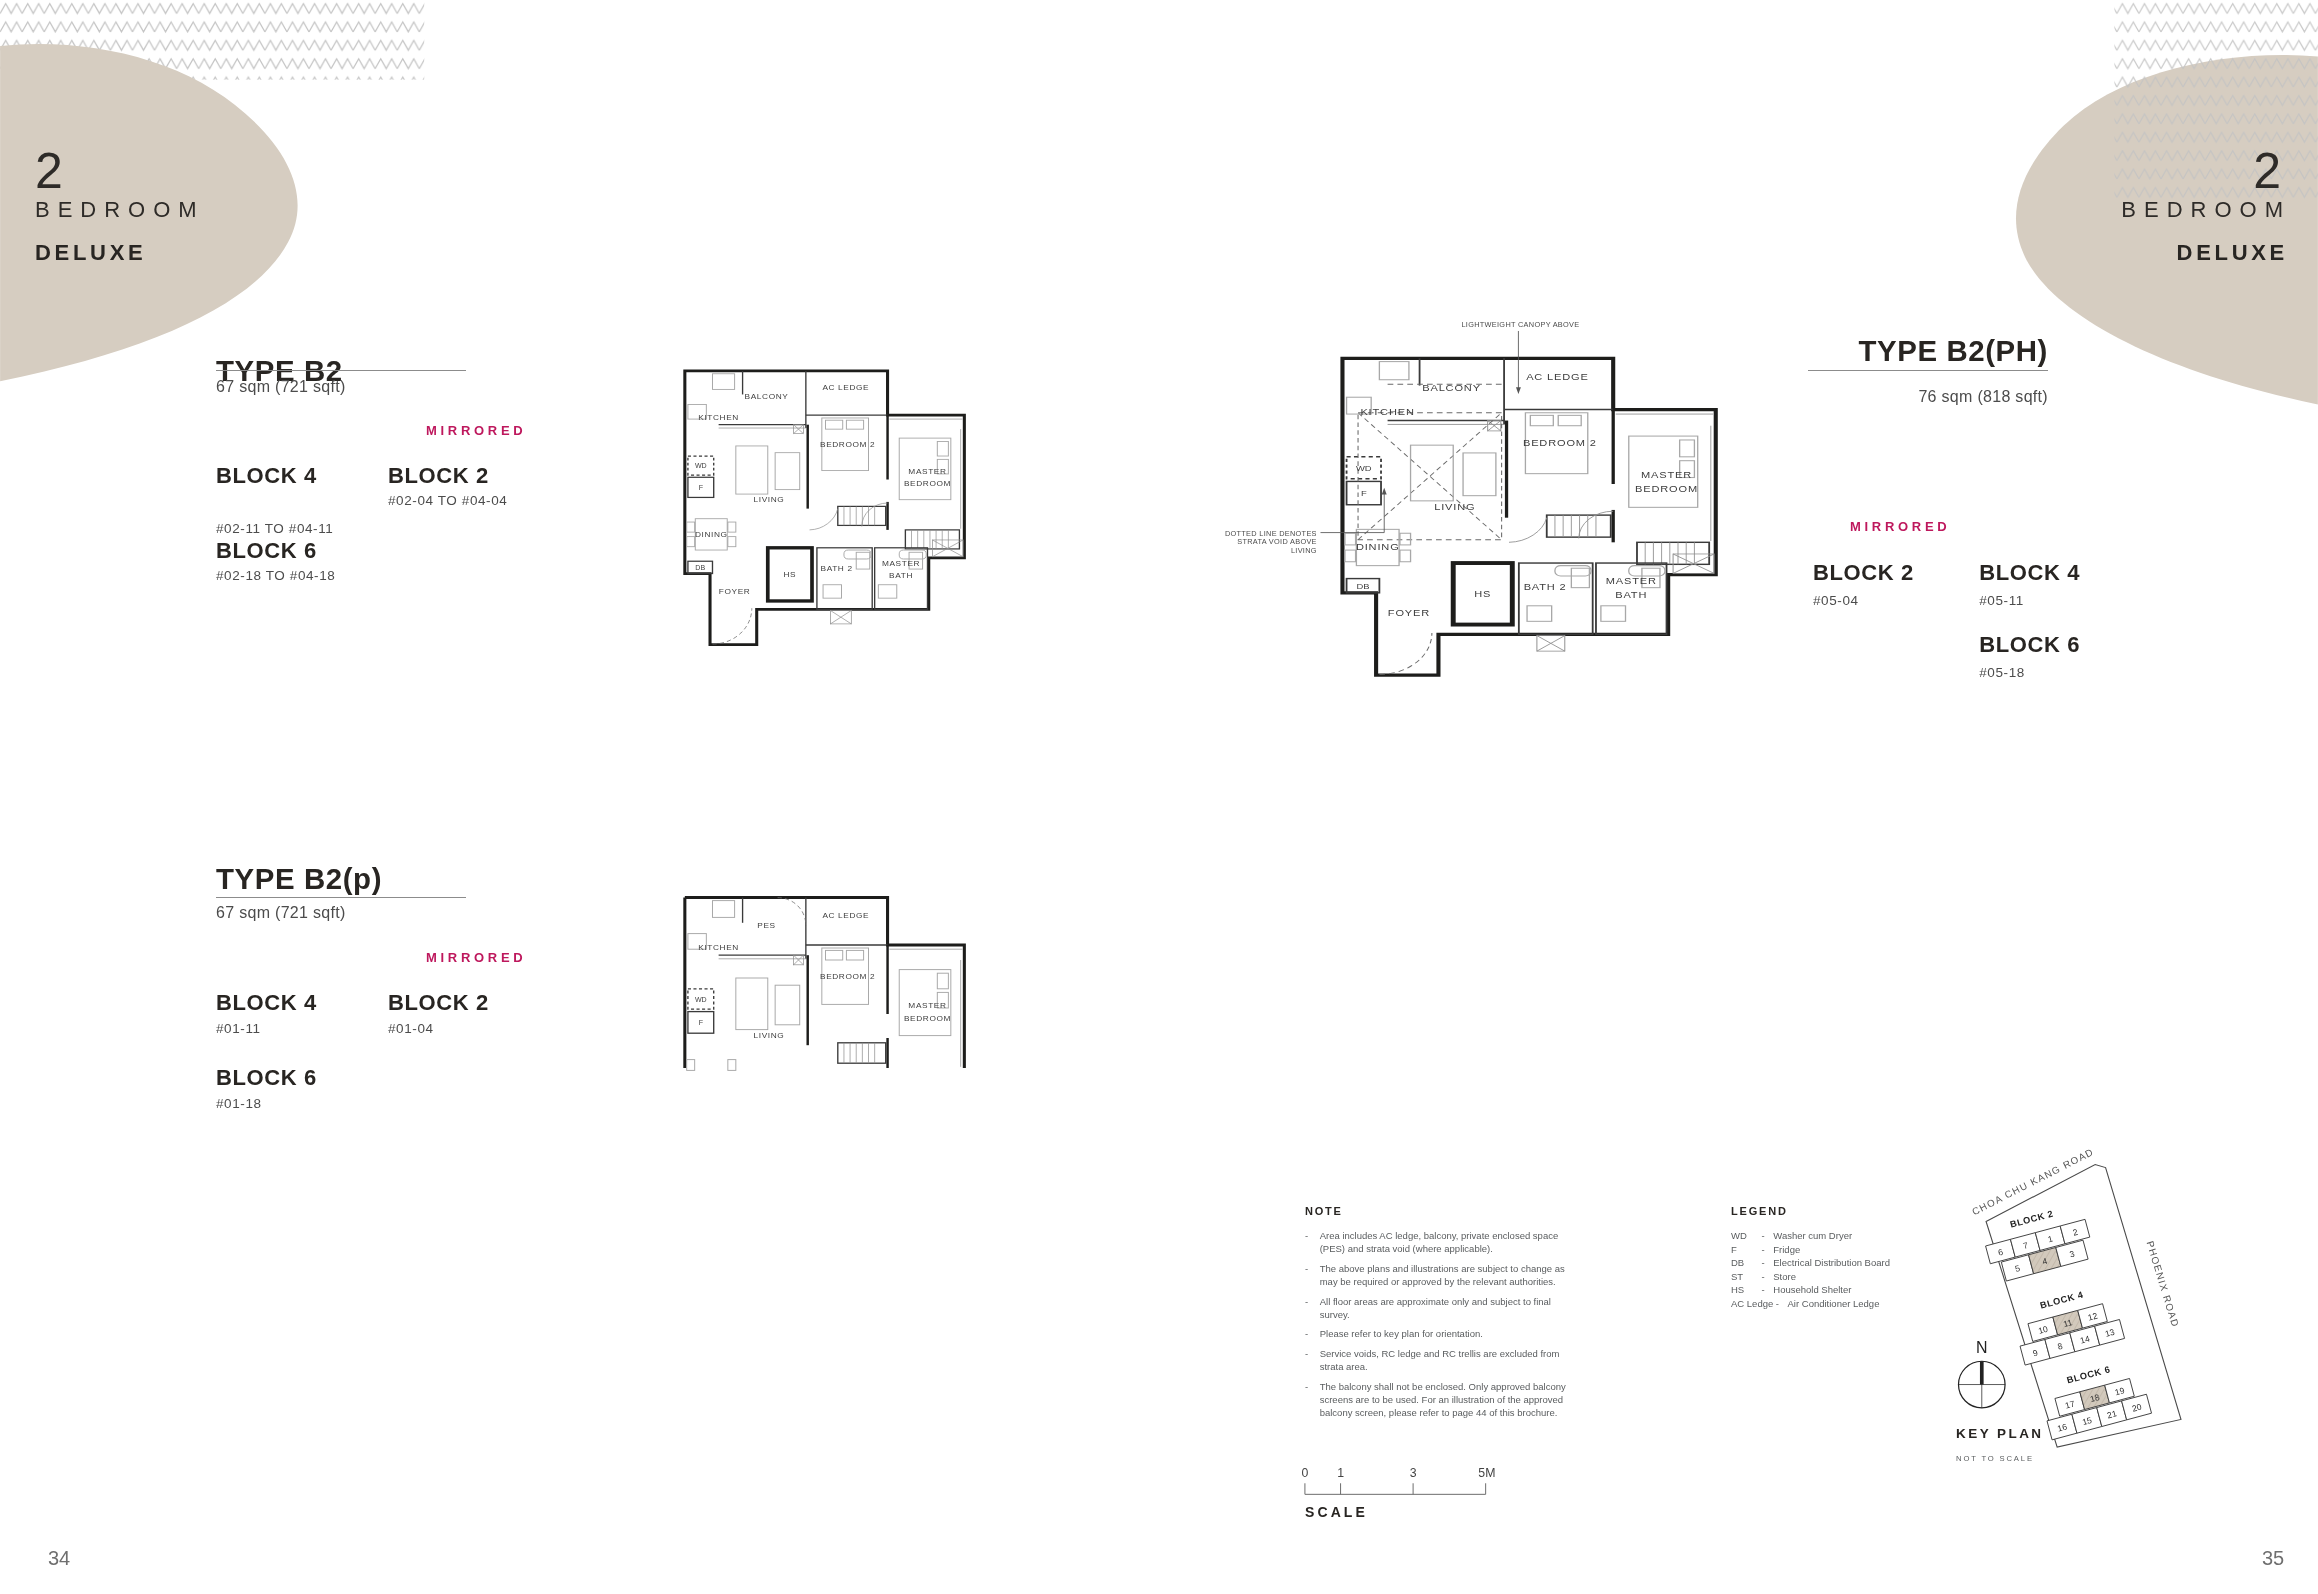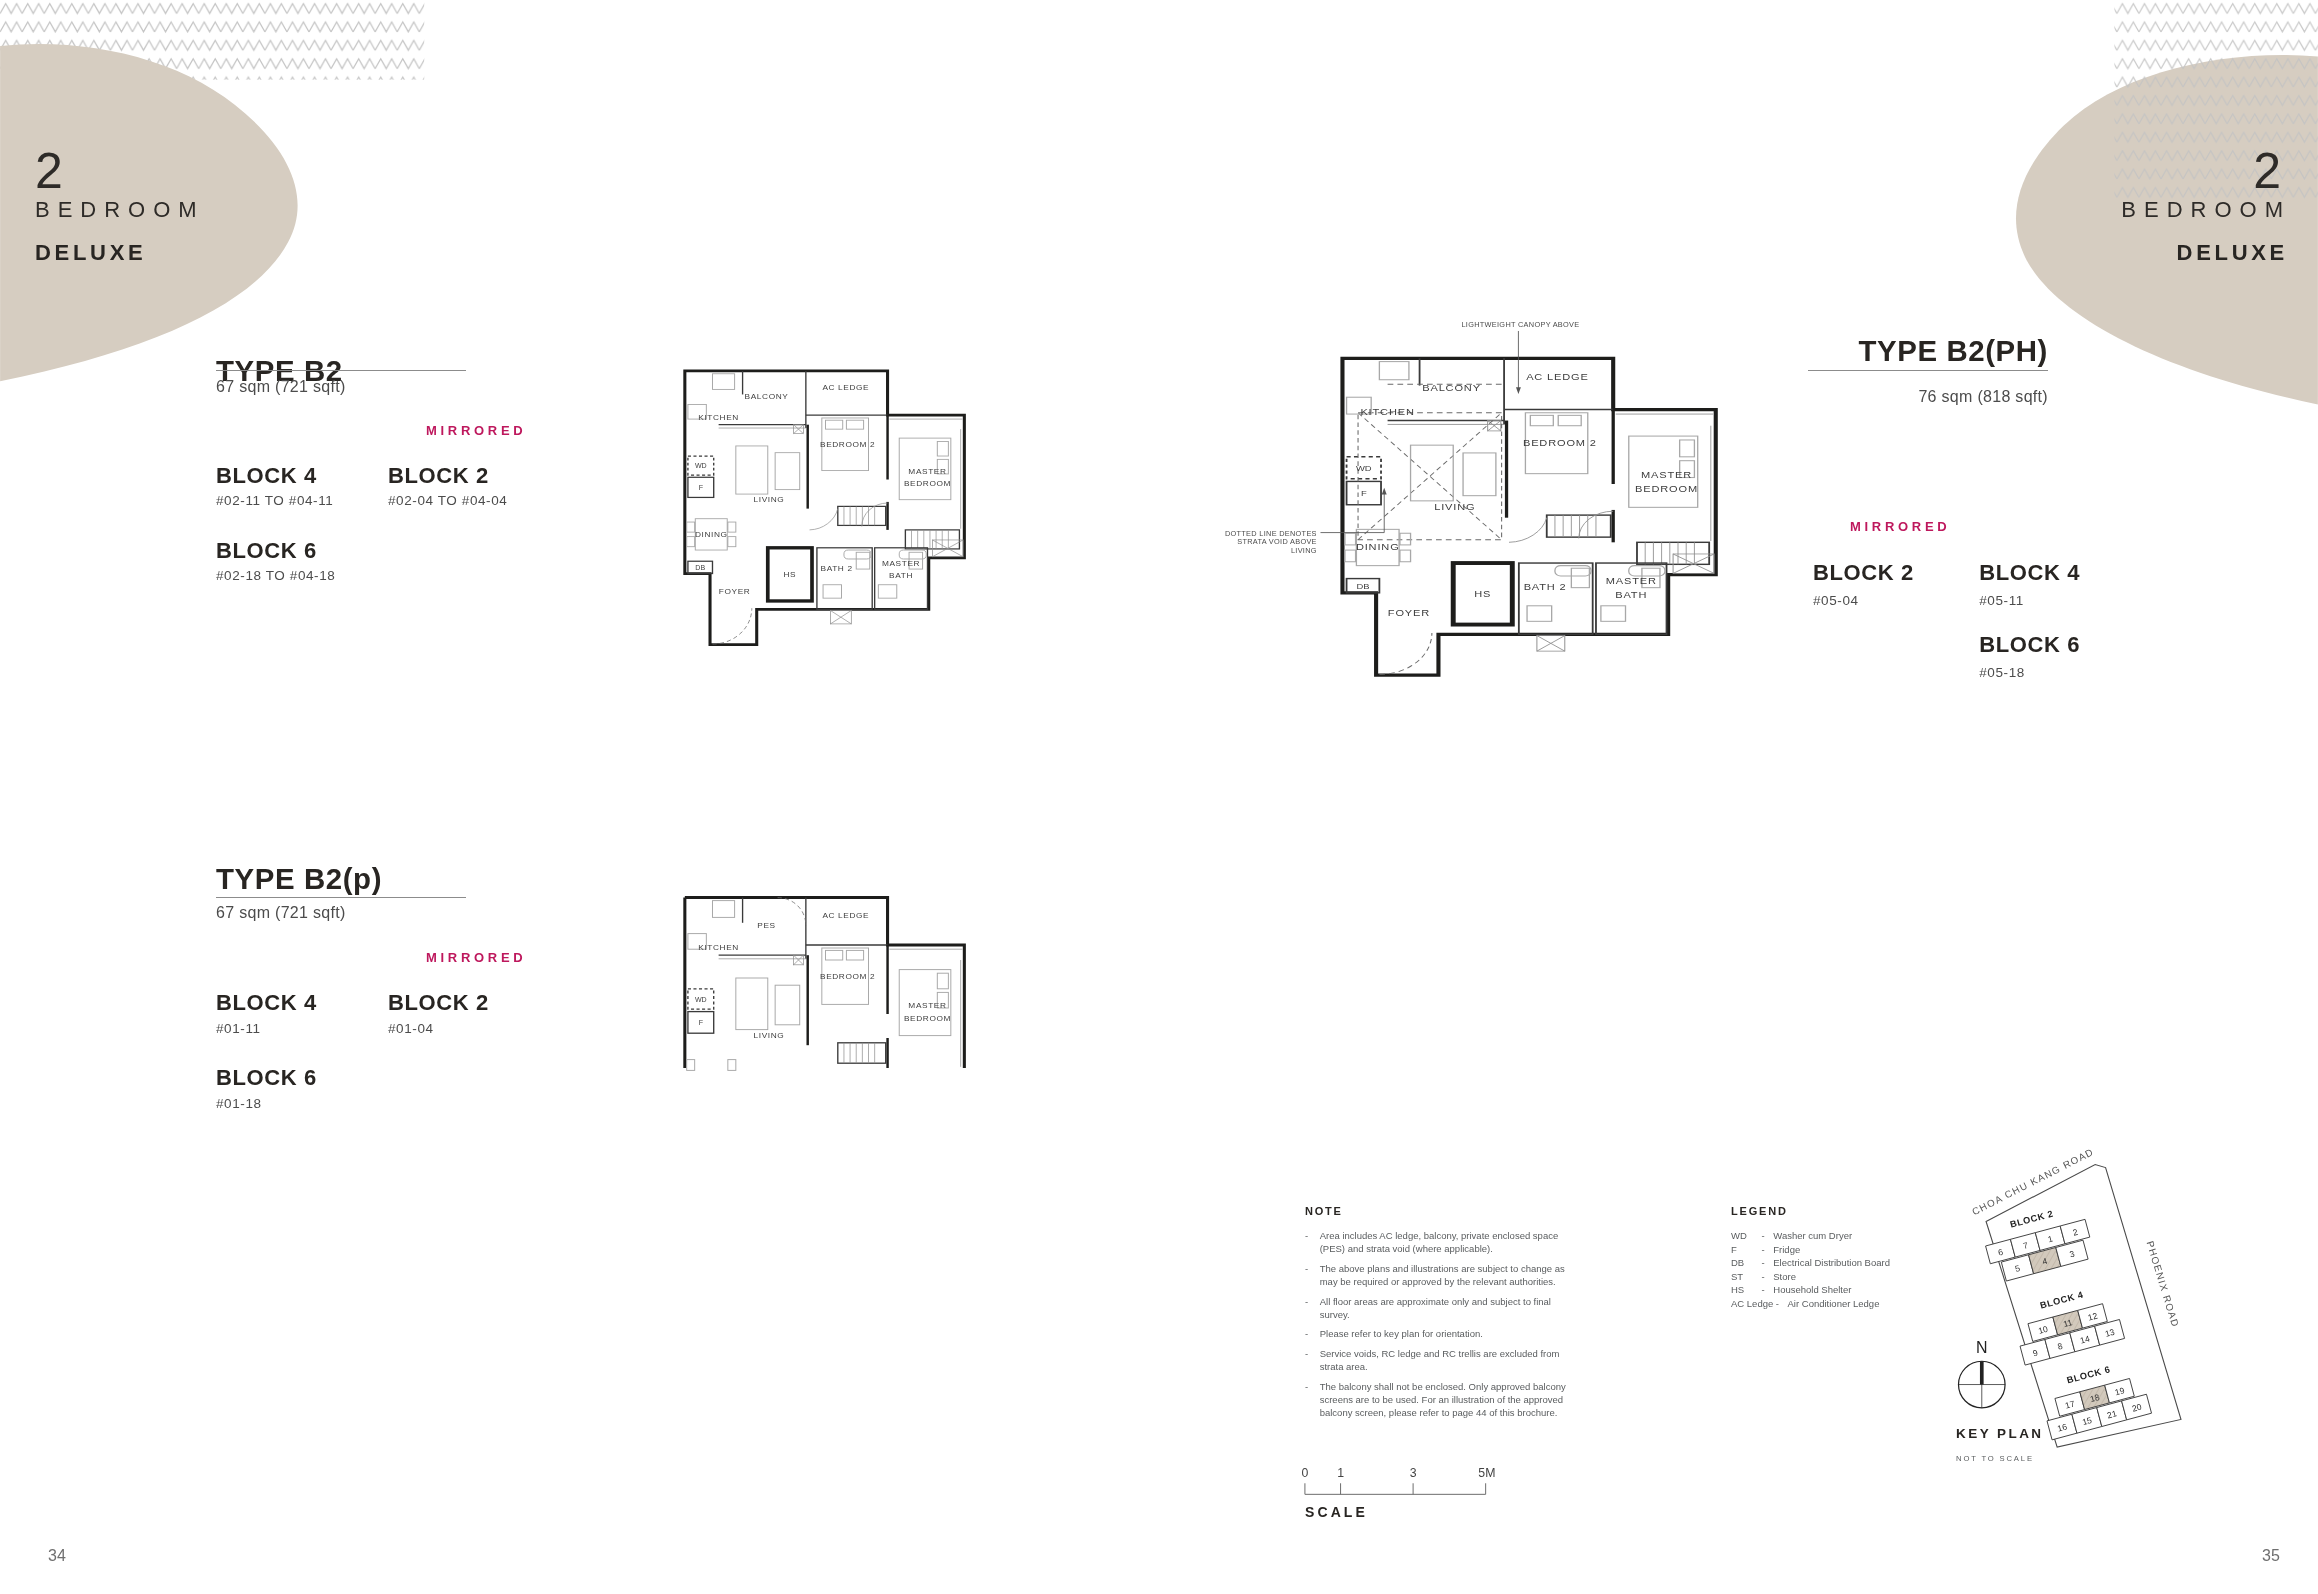--- a/index.html
+++ b/index.html
@@ -23,21 +23,21 @@
   .ph-block .bunits{margin-top:9.8px;text-align:left;}
   
   .sec-head{font-size:11px;font-weight:bold;letter-spacing:1.8px;color:#282522;line-height:1;}
   .note-list{margin:0;padding:0;list-style:none;width:273px;}
   .note-item{display:flex;gap:8.6px;font-size:9.5px;line-height:13px;color:#595c5e;margin-bottom:6.7px;}
   .note-dash{flex:0 0 6.1px;}
   .legend-row{display:flex;font-size:9.5px;line-height:13.5px;color:#595c5e;}
   .legend-abbr{min-width:28px;}
   .legend-dash{padding:0 8.6px 0 2.5px;}
   .scale-label{font-size:14px;font-weight:bold;letter-spacing:3.1px;color:#282522;}
-  .pagenum{font-size:16px;color:#6f6f6f;}
+  .pagenum{font-size:20px;color:#6f6f6f;}
   
   svg{overflow:visible;}
   .w5{stroke:#1d1d1b;stroke-width:5;fill:none;stroke-linejoin:miter;}
   .w4{stroke:#1d1d1b;stroke-width:4;fill:none;}
   .w6{stroke:#1d1d1b;stroke-width:6;fill:none;}
   .w25{stroke:#3a3a3a;stroke-width:2.2;fill:none;}
   .thin{stroke:#8f8f8f;stroke-width:1.2;fill:none;}
   .furn{stroke:#a8a8a8;stroke-width:1.6;fill:none;}
   .dashl{stroke:#6a6a6a;stroke-width:1.3;fill:none;stroke-dasharray:7 5;}
   .ldr{stroke:#555;stroke-width:1.4;fill:none;}
@@ -83,21 +83,21 @@
   </svg>
   <div class="abs corner-num t-right" style="right:38px;top:146px">2</div>
   <div class="abs corner-l1 t-right" style="right:28px;top:199px">BEDROOM</div>
   <div class="abs corner-l2 t-right" style="right:31px;top:242px">DELUXE</div>
 
   <div class="abs title" style="left:216px;top:356px">TYPE B2</div>
   <div class="abs rule" style="left:216px;top:370px;width:250px"></div>
   <div class="abs area" style="left:216px;top:377px">67 sqm (721 sqft)</div>
   <div class="abs mirrored" style="left:390px;top:424px">MIRRORED</div>
   <div class="abs bname" style="left:216px;top:465px">BLOCK 4</div>
-  <div class="abs bunits" style="left:216px;top:494px">#02-11 TO #04-11</div>
+  <div class="abs bunits" style="left:216px;top:522px">#02-11 TO #04-11</div>
   <div class="abs bname" style="left:388px;top:465px">BLOCK 2</div>
   <div class="abs bunits" style="left:388px;top:494px">#02-04 TO #04-04</div>
   <div class="abs bname" style="left:216px;top:540px">BLOCK 6</div>
   <div class="abs bunits" style="left:216px;top:569px">#02-18 TO #04-18</div>
 
   <svg class="abs" style="left:683px;top:362px" width="301" height="305" viewBox="0 0 490 545" preserveAspectRatio="none">
     <path class="w5" d="M 3 16 L 333 16 L 333 95 L 458 95 L 458 350 L 400 350 L 400 442 L 120 442 L 120 505 L 44 505 L 44 378 L 3 378 Z"></path>
     <g>
       <path class="w25" d="M 97 16 L 97 58"></path>
       <path class="w25" d="M 200 16 L 200 118"></path>

